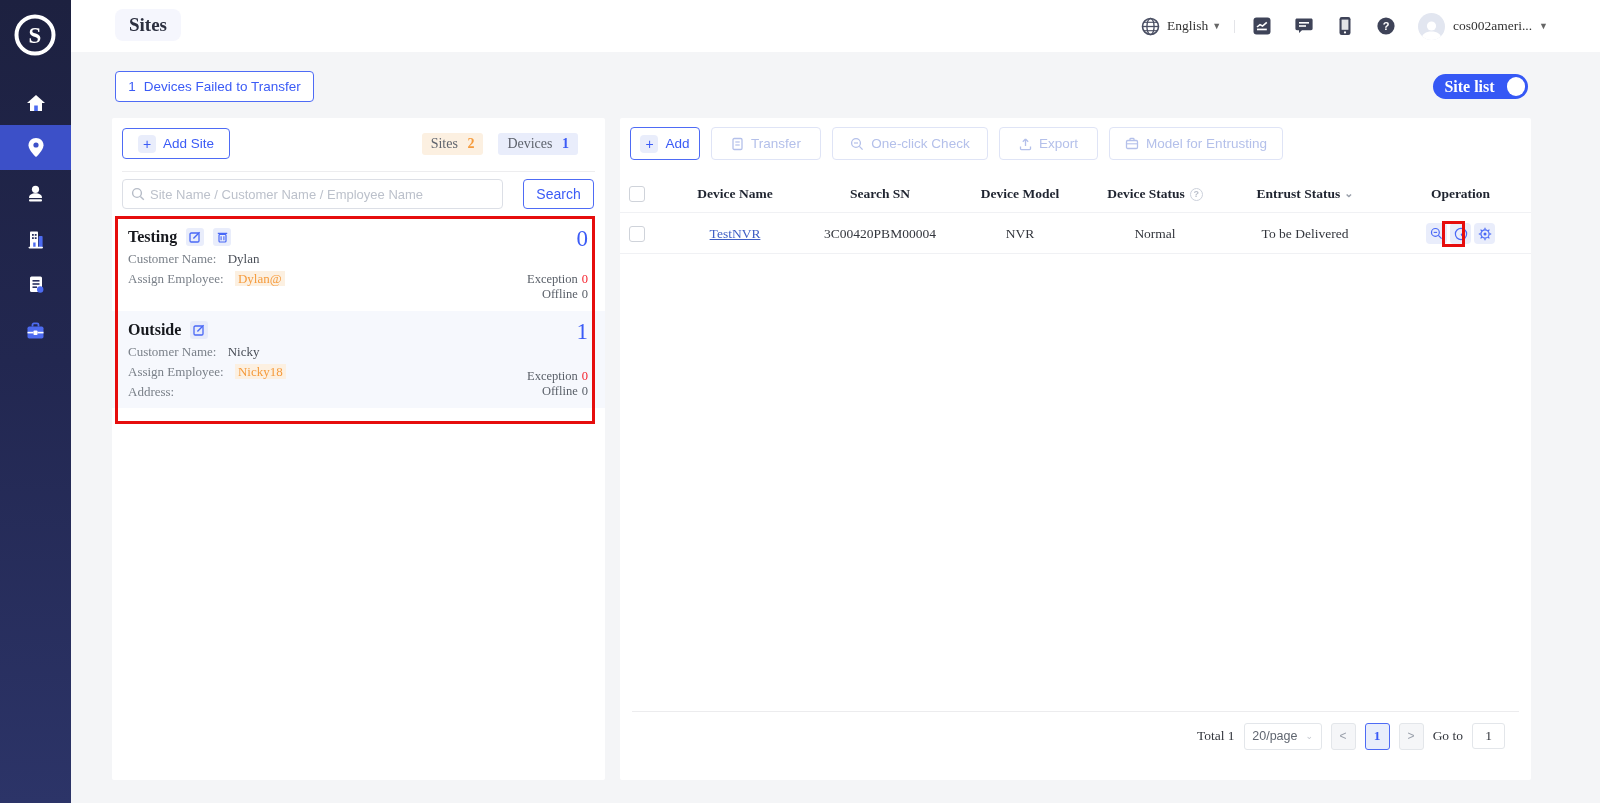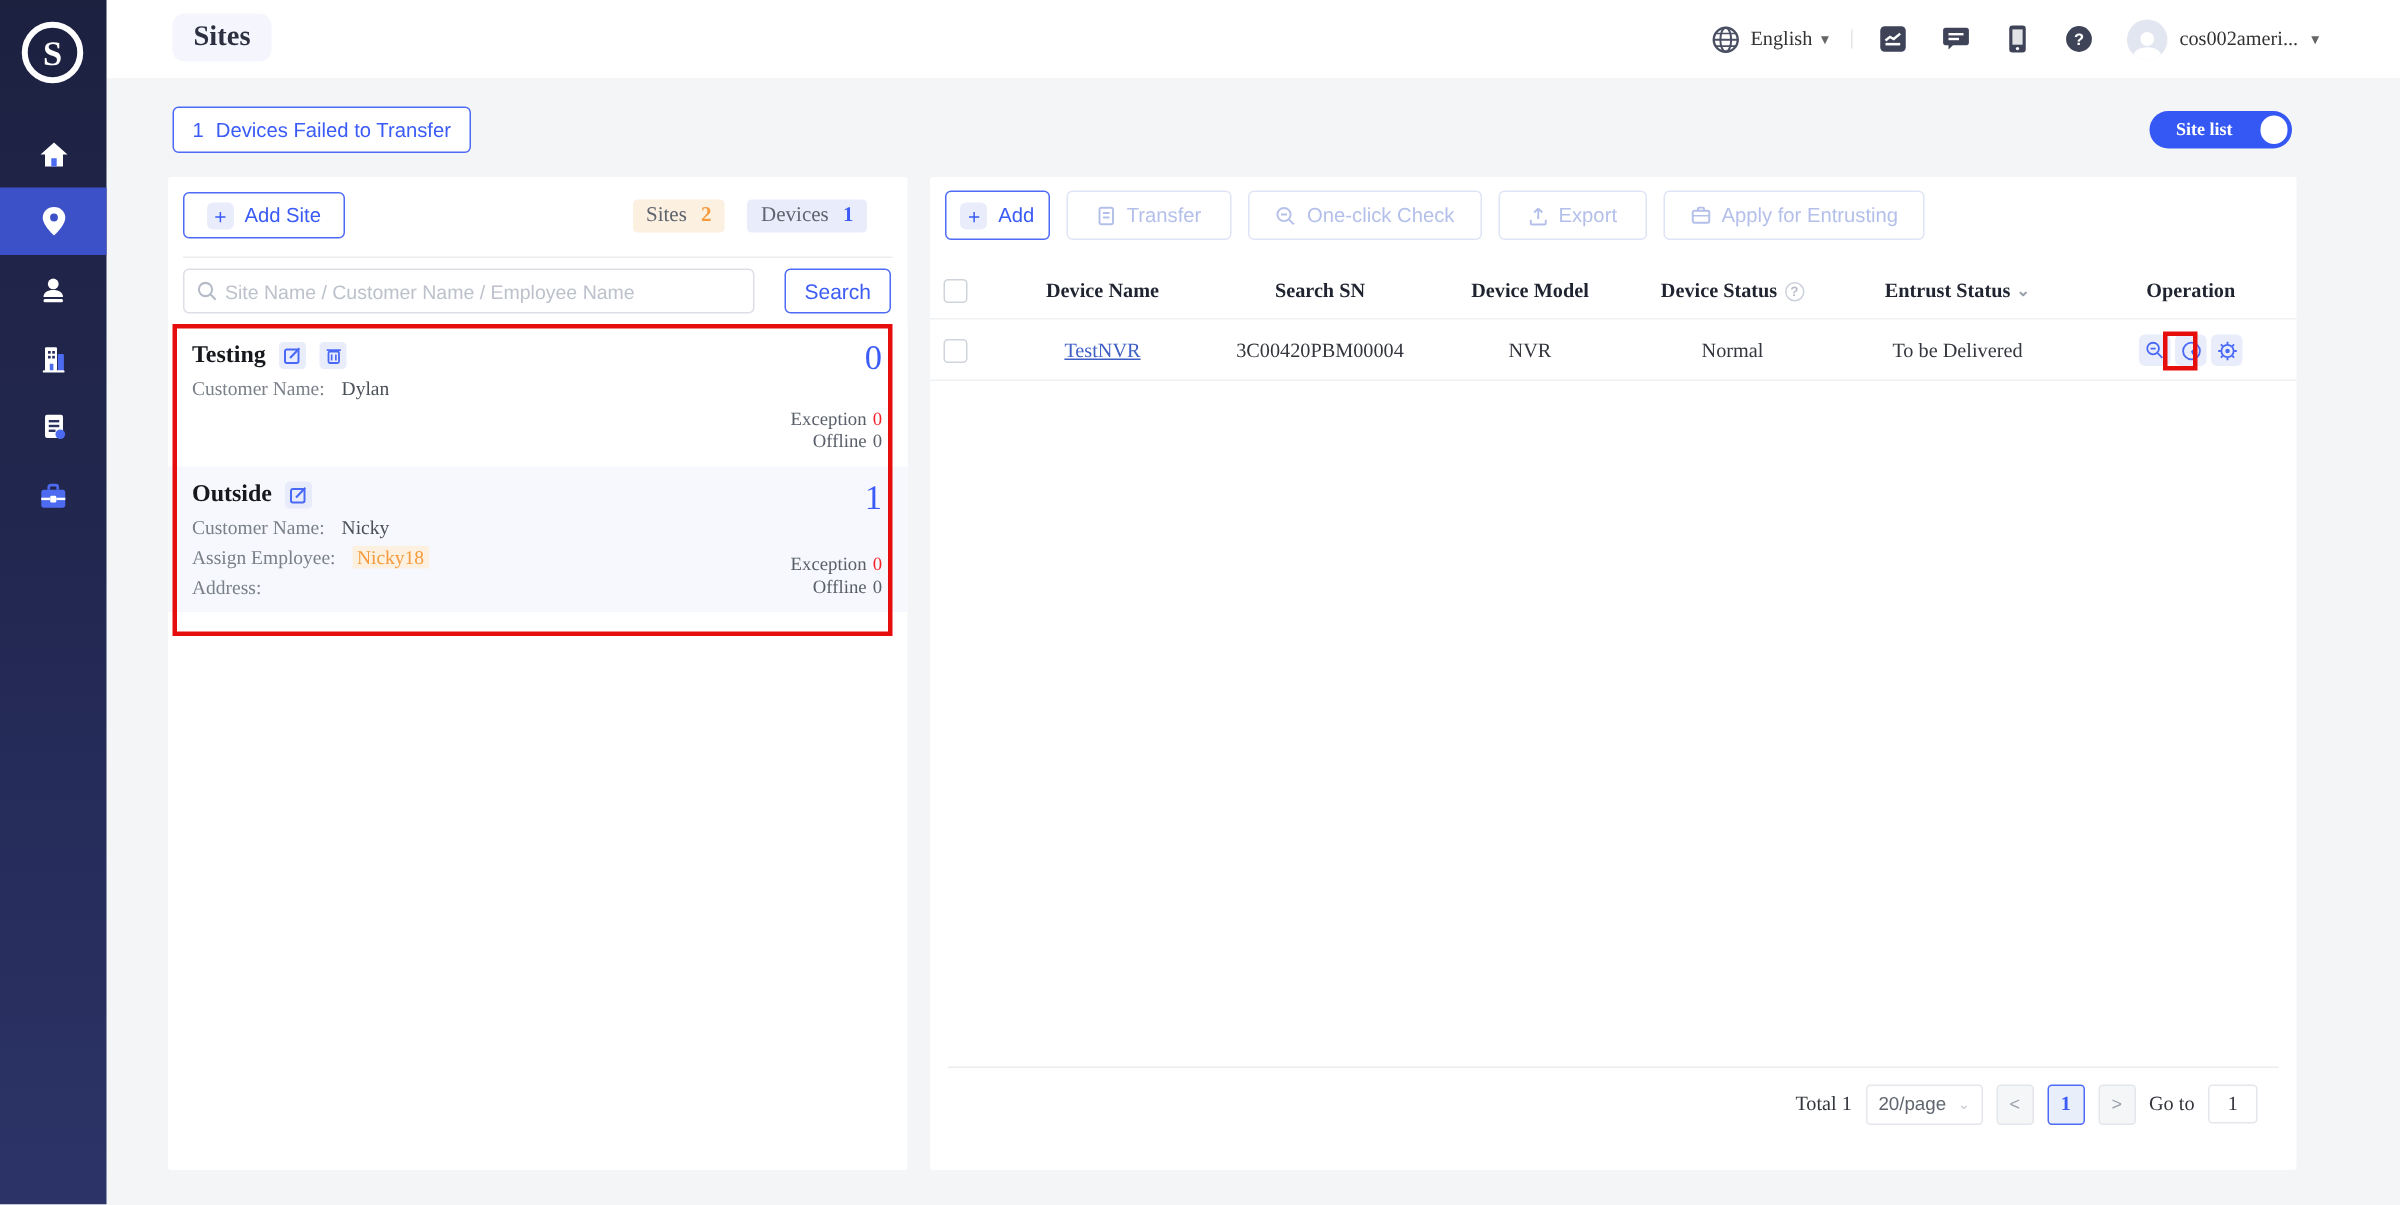--- a/index.html
+++ b/index.html
@@ -57,21 +57,21 @@
     color:#3b5bf6; font-size:13.5px;
     display:flex; align-items:center; justify-content:center; gap:8px; cursor:pointer;
   }
   .site-list-toggle {
     position:absolute; left:1433px; top:74px; width:95px; height:25px;
     background:#3558f5; border-radius:13px; cursor:pointer;
   }
   .site-list-toggle .tg-label {
     position:absolute; left:0; right:22px; top:0; bottom:0;
     display:flex; align-items:center; justify-content:center;
-    color:#fff; font-size:12px; font-weight:bold;
+    color:#fff; font-size:16px; font-weight:bold;
   }
   .site-list-toggle .knob {
     position:absolute; right:3px; top:3px; width:18px; height:19px;
     background:#fff; border-radius:9px;
   }
 
   
   .left-panel {
     position:absolute; left:112px; top:118px; width:493px; height:662px;
     background:#fff; border-radius:2px;
@@ -395,20 +395,24 @@
           <line x1="4.1" y1="5.3" x2="4.1" y2="9.3" stroke="#4968f6" stroke-width="1.1"></line>
           <line x1="6.9" y1="5.3" x2="6.9" y2="9.3" stroke="#4968f6" stroke-width="1.1"></line>
         </svg>
       </span>
     </div>
     <div class="big-count">0</div>
     <div class="field-row">
       <span>Customer Name:</span>
       <span class="fval">Dylan</span>
     </div>
+    <div class="field-row">
+      <span>Assign Employee:</span>
+      <span class="fval employee-val">Dylan@</span>
+    </div>
     <div class="status-block">
       <div>
         <span>Exception</span><span class="exc-count">0</span>
       </div>
       <div>
         <span>Offline</span><span class="off-count">0</span>
       </div>
     </div>
   </div>
 
@@ -483,21 +487,21 @@
       <span>Export</span>
     </button>
     <button class="act-btn disabled" style="width:174px">
       <span>
         <svg width="14" height="13" viewBox="0 0 14 13">
           <rect x="1.5" y="3.5" width="11" height="8" rx="1.2" fill="none" stroke="#b4c0ea" stroke-width="1.3"></rect>
           <path d="M5 3.5 V2.2 C5 1.7 5.4 1.4 5.9 1.4 H8.1 C8.6 1.4 9 1.7 9 2.2 V3.5" fill="none" stroke="#b4c0ea" stroke-width="1.3"></path>
           <line x1="1.5" y1="6.8" x2="12.5" y2="6.8" stroke="#b4c0ea" stroke-width="1.1"></line>
         </svg>
       </span>
-      <span>Apply for Entrusting</span>
+      <span>Model for Entrusting</span>
     </button>
   </div>
 
   <div class="tbl-header">
     <div class="col col-cb">
         <span class="checkbox"></span>
       </div>
     <div class="col col-1 th">Device Name</div>
     <div class="col col-2 th">Search SN</div>
     <div class="col col-3 th">Device Model</div>

